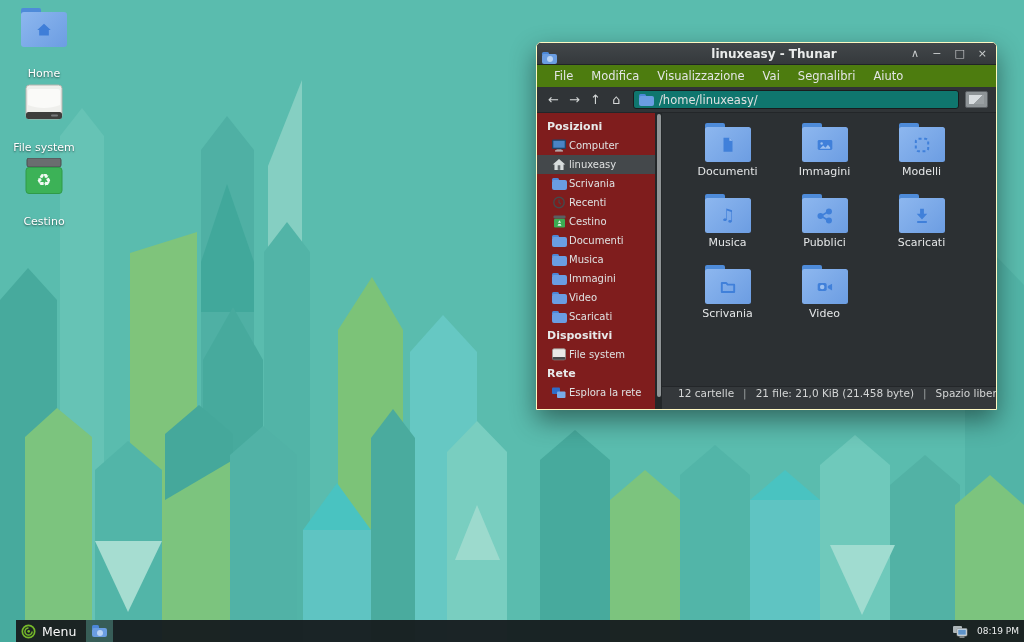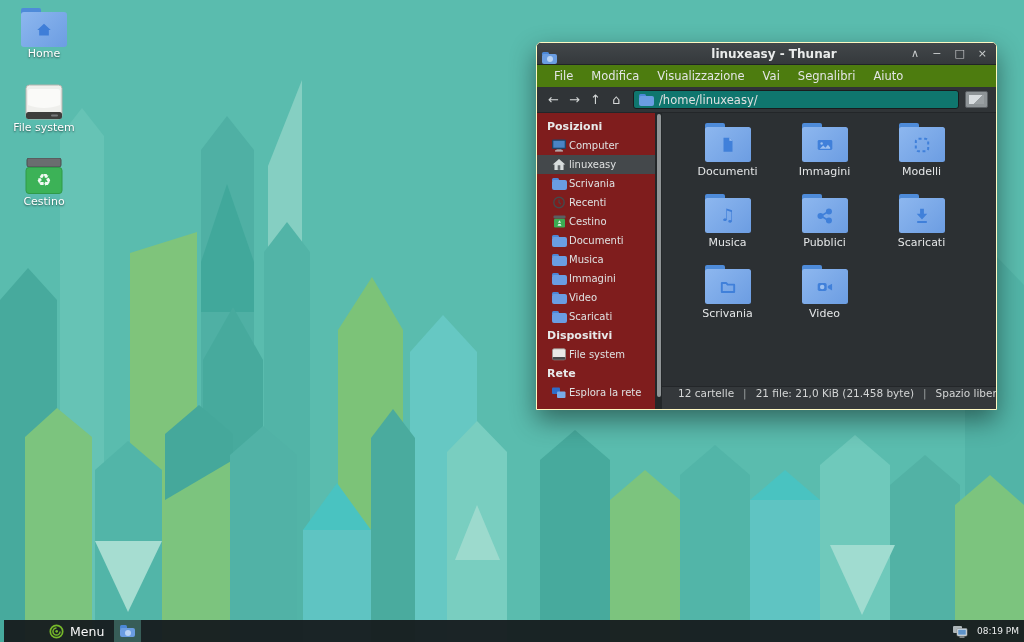--- a/index.html
+++ b/index.html
@@ -3,21 +3,21 @@
 <meta charset="utf-8">
 <style>
   html,body{margin:0;padding:0;width:1024px;height:642px;overflow:hidden;
     font-family:"DejaVu Sans",sans-serif;}
   #desktop{position:relative;width:1024px;height:642px;background:#5abcae;overflow:hidden;}
   #wallpaper{position:absolute;inset:0;}
 
   
   .desk-icon{position:absolute;left:8px;width:72px;display:flex;flex-direction:column;
     align-items:center;cursor:default;}
-  .desk-label{margin-top:0;font-size:11px;color:#fff;text-shadow:0 1px 2px rgba(0,0,0,.6);}
+  .desk-label{margin-top:20px;font-size:11px;color:#fff;text-shadow:0 1px 2px rgba(0,0,0,.6);}
   .dfolder{position:relative;width:46px;height:39px;}
   .dfolder .flap{position:absolute;top:0;left:0;width:20px;height:10px;background:#4e8bd9;
     border-radius:2px 2px 0 0;}
   .dfolder .fbody{position:absolute;top:4px;left:0;width:46px;height:35px;border-radius:3px;
     background:linear-gradient(135deg,#8db7ef,#6c9de2);display:flex;align-items:center;justify-content:center;}
   .trash-wrap{position:relative;width:44px;height:37px;}
   .trash-glyph{position:absolute;left:0;top:9px;width:44px;height:26px;display:flex;align-items:center;
     justify-content:center;color:#f2faf3;font-size:17px;line-height:1;}
 
   
@@ -75,22 +75,22 @@
   
   .mfold{position:relative;width:15px;height:12px;}
   .mfold:before{content:'';position:absolute;left:0;top:0;width:7px;height:3.5px;background:#4c87d7;
     border-radius:1.5px 1.5px 0 0;}
   .mfold:after{content:'';position:absolute;left:0;top:2.5px;width:15px;height:9.5px;background:#6a9de2;
     border-radius:2px;}
   .mfold .dot{position:absolute;z-index:1;left:4.5px;top:4.5px;width:6px;height:6px;border-radius:50%;
     background:#b9d3f4;}
 
   
-  #taskbar{position:absolute;left:4px;right:0;bottom:0;height:22px;background:rgba(23,29,31,.96);
-    display:flex;align-items:center;z-index:5;padding-left:40px;}
+  #taskbar{position:absolute;left:16px;right:0;bottom:0;height:22px;background:rgba(23,29,31,.96);
+    display:flex;align-items:center;z-index:5;}
   .menu-btn{display:flex;align-items:center;gap:6px;padding:0 10px 0 5px;height:100%;}
   .menu-label{font-size:12.5px;color:#fbfbfb;}
   .task-item{width:27px;height:100%;background:rgba(104,188,173,.38);display:flex;align-items:center;
     justify-content:center;}
   .tray{margin-left:auto;display:flex;align-items:center;gap:8px;padding-right:5px;height:100%;}
   .clock{font-size:9px;color:#eceeee;}
 </style>
 </head>
 <body>
 

